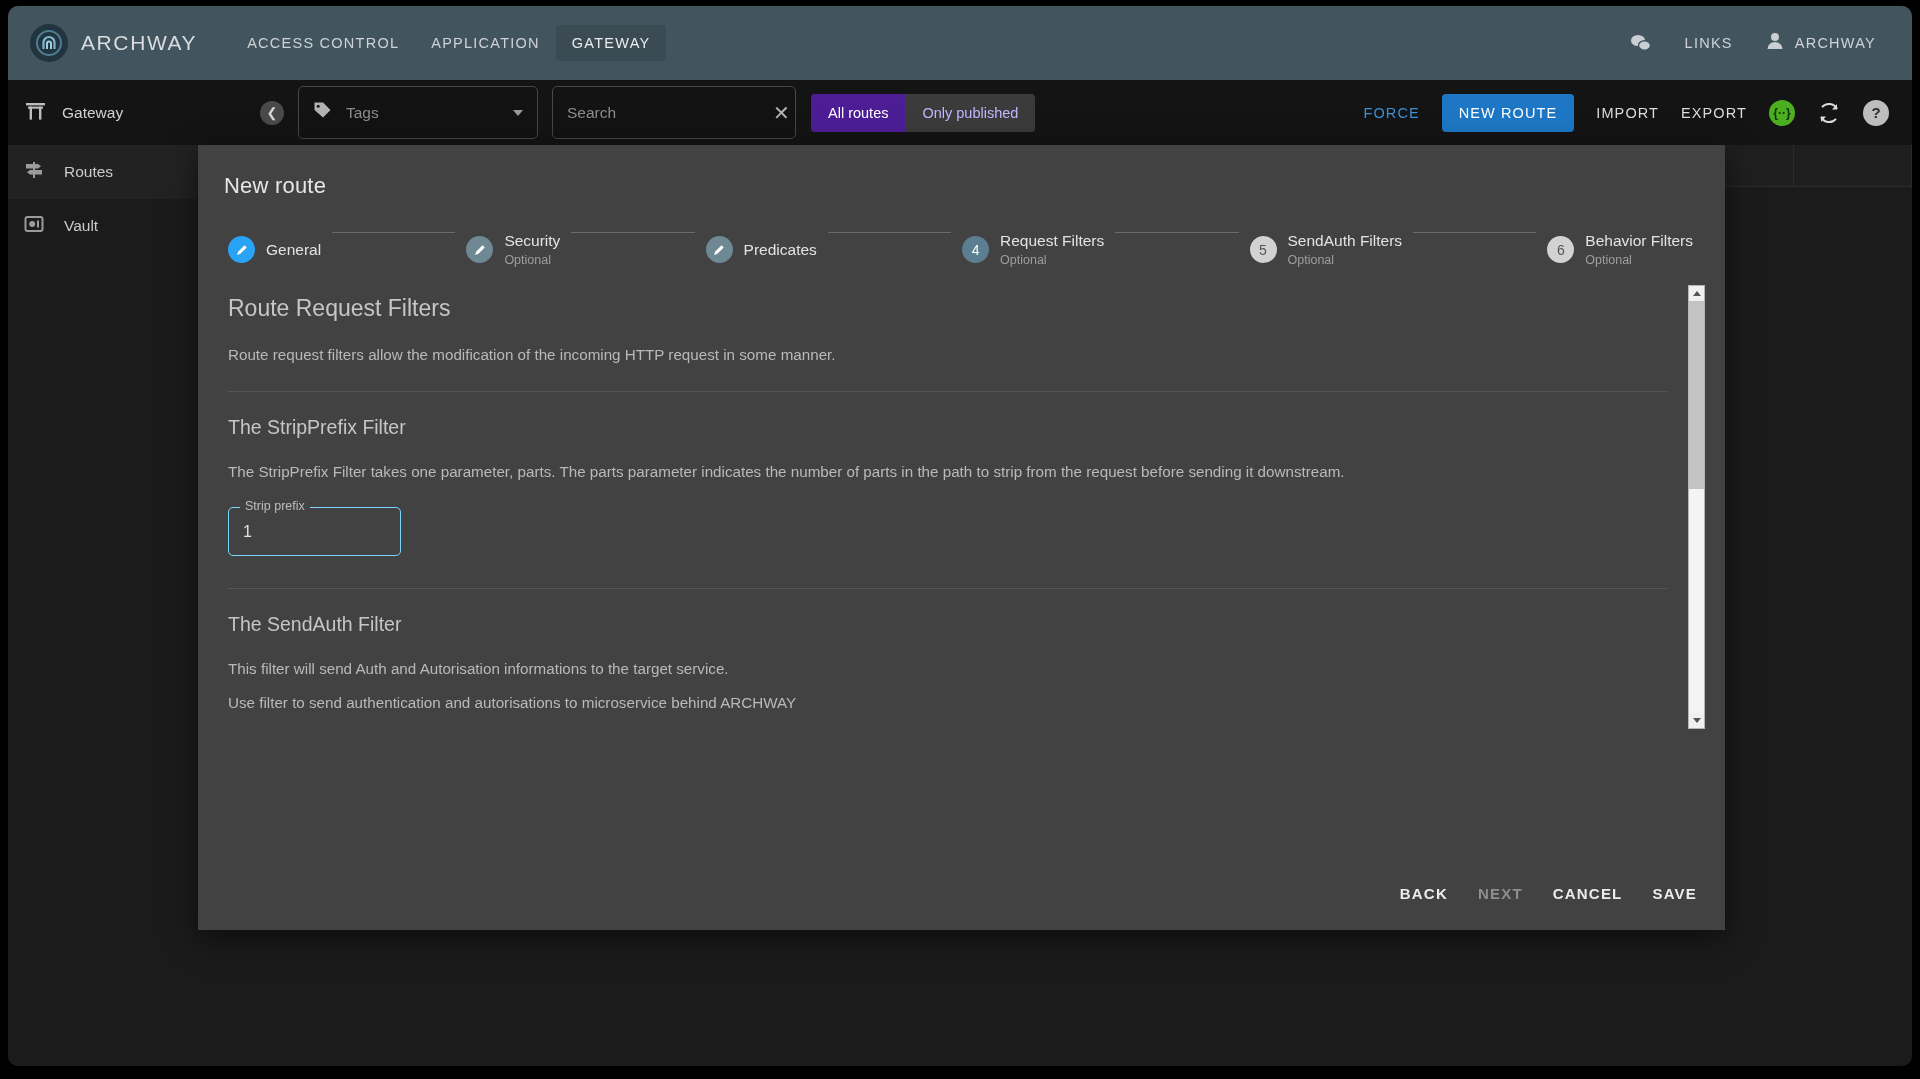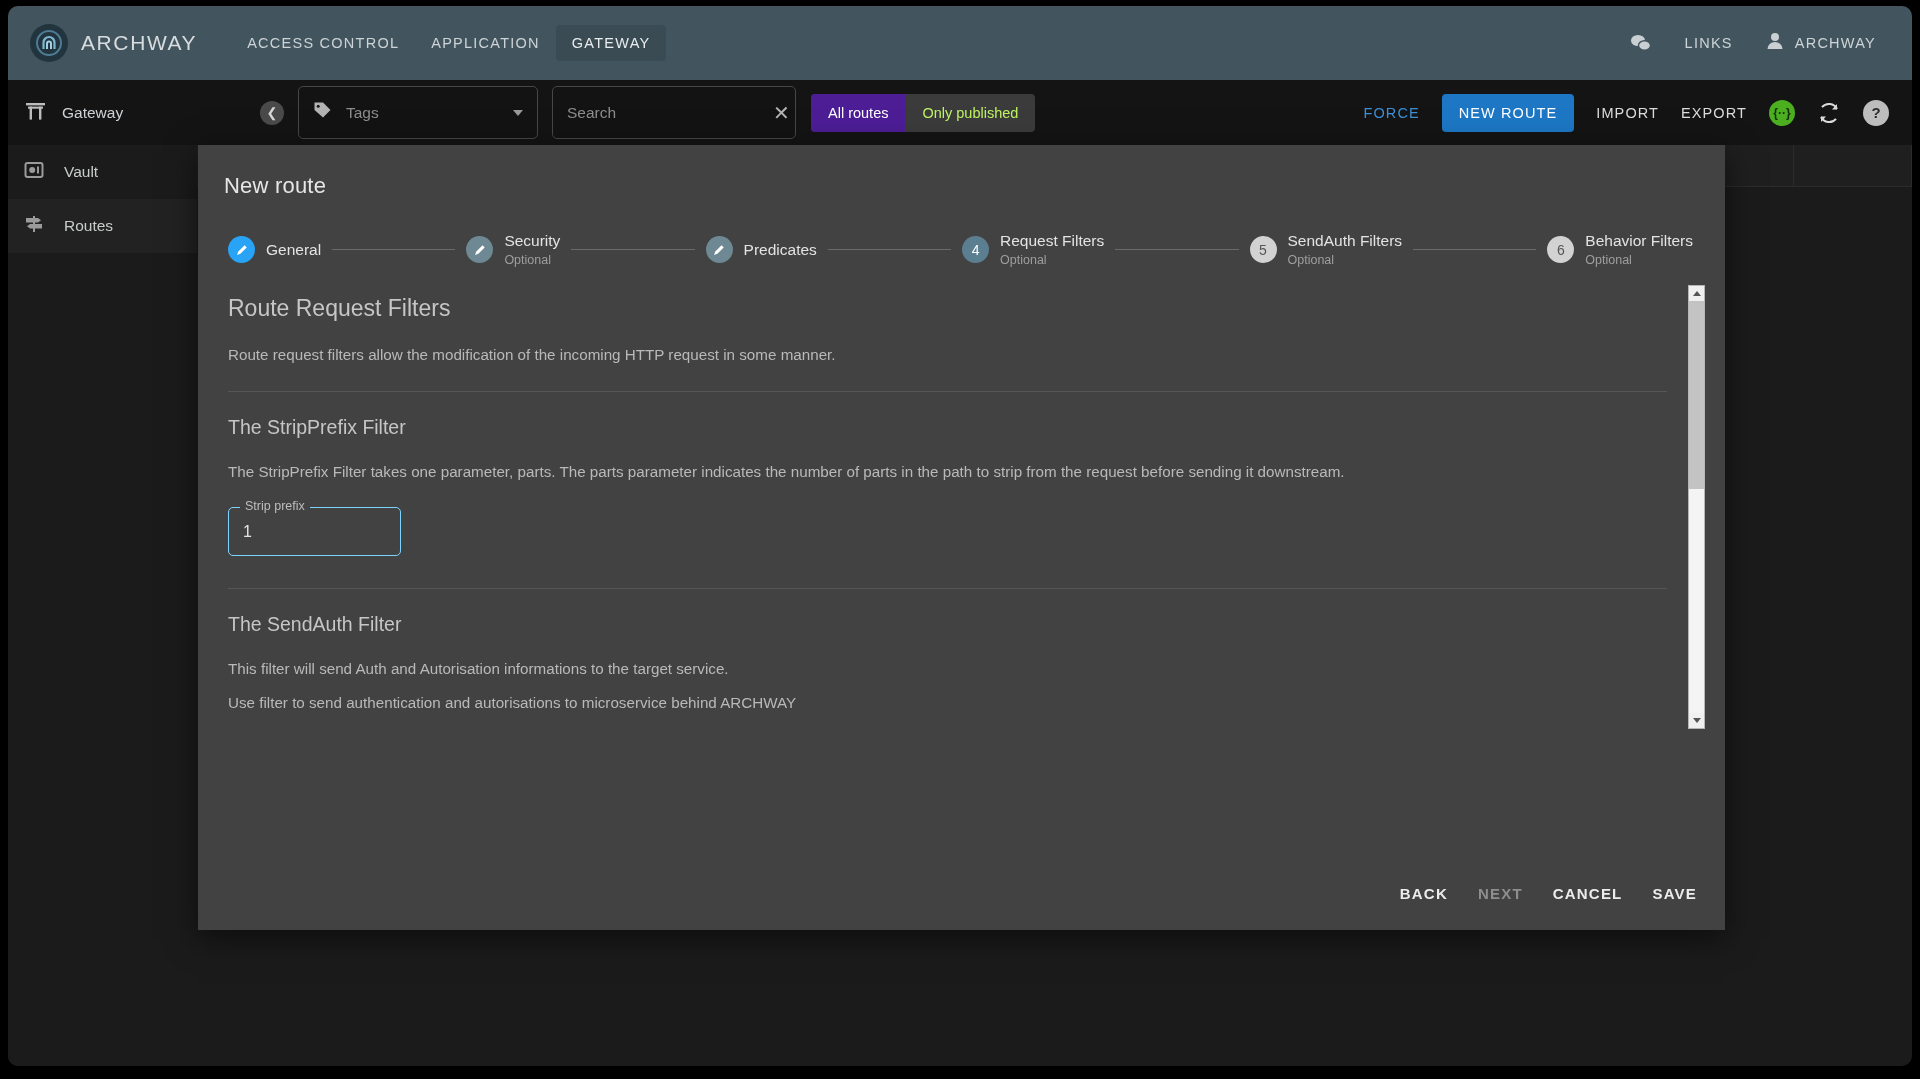--- a/index.html
+++ b/index.html
@@ -88,21 +88,21 @@
     color: #d5d5d5; font-size: 15.5px; font-family: inherit;
   }
   .search-box input::placeholder { color: #8d8d8d; }
   .clear-x { color: #b4b4b4; font-size: 20px; cursor: pointer; line-height: 1; padding-left: 6px; }
   .seg {
     display: flex; margin-left: 15px; border-radius: 4px; overflow: hidden;
     height: 38px; background: #3b3b3b;
   }
   .seg div {
     display: flex; align-items: center; padding: 0 17px;
-    color: #bef264; font-size: 14.5px; cursor: pointer;
+    color: #c4b5fd; font-size: 14.5px; cursor: pointer;
   }
   .seg div.on { background: #4c1d95; color: #fff; }
   .tb-right {
     margin-left: auto; display: flex; align-items: center; gap: 22px;
     padding-right: 23px;
   }
   .tb-link { font-size: 14.5px; letter-spacing: 1.1px; color: #dcdcdc; cursor: pointer; white-space: nowrap; }
   .tb-link.accent { color: #3d8fd6; }
   .btn-primary {
     background: #1d77c4; color: #fff; font-size: 14.5px; letter-spacing: 1.1px;
@@ -138,21 +138,21 @@
   .modal {
     position: absolute; left: 190px; top: 139px;
     width: 1527px; height: 785px;
     background: #424242;
     box-shadow: 0 8px 30px rgba(0,0,0,.55);
   }
   .modal-title { color: #e6e6e6; font-size: 22px; padding: 28px 0 0 26px; letter-spacing: .2px; }
 
   
   .stepper {
-    display: flex; align-items: center;
+    display: flex; 
     margin: 33px 32px 0 30px;
   }
   .step { display: flex; align-items: center; gap: 11px; flex: 0 0 auto; }
   .step-dot {
     width: 27px; height: 27px; border-radius: 50%;
     display: flex; align-items: center; justify-content: center;
     font-size: 14px; color: #fff; flex: 0 0 auto;
   }
   .step-dot.blue { background: #28a3f5; }
   .step-dot.teal { background: #6e8894; }
@@ -309,39 +309,39 @@
             <path d="M20 3 l0 5.4 l-5 0 z" fill="#dadada"></path>
             <path d="M4 21 l0 -5.4 l5 0 z" fill="#dadada"></path>
           </svg>
         </span>
         <span class="round-ic help">?</span>
       </div>
     </div>
 
     <div class="bg-table">
       <div class="bg-sidebar">
+        <div class="side-item sel">
+          <span>
+            <svg width="20" height="20" viewBox="0 0 20 20">
+              <rect x="9" y="2" width="2" height="16" fill="#9b9b9b"></rect>
+              <path d="M2 4 h12 l3 2.2 l-3 2.2 H2 z" fill="#9b9b9b"></path>
+              <path d="M18 10 H6 l-3 2.2 l3 2.2 h12 z" fill="#9b9b9b"></path>
+            </svg>
+          </span>
+          <span>Routes</span>
+        </div>
         <div class="side-item">
           <span>
             <svg width="20" height="20" viewBox="0 0 20 20">
               <rect x="1.5" y="3" width="17" height="14" rx="2" fill="none" stroke="#9b9b9b" stroke-width="2"></rect>
               <circle cx="8.2" cy="10" r="3" fill="#9b9b9b"></circle>
               <rect x="13" y="6.5" width="2" height="7" fill="#9b9b9b"></rect>
             </svg>
           </span>
           <span>Vault</span>
-        </div>
-        <div class="side-item sel">
-          <span>
-            <svg width="20" height="20" viewBox="0 0 20 20">
-              <rect x="9" y="2" width="2" height="16" fill="#9b9b9b"></rect>
-              <path d="M2 4 h12 l3 2.2 l-3 2.2 H2 z" fill="#9b9b9b"></path>
-              <path d="M18 10 H6 l-3 2.2 l3 2.2 h12 z" fill="#9b9b9b"></path>
-            </svg>
-          </span>
-          <span>Routes</span>
         </div>
       </div>
 
       <div class="bg-grid">
         <div class="col" style="width:110px"></div>
         <div class="col" style="width:190px"></div>
         <div class="col" style="width:130px"></div>
         <div class="col" style="width:250px"></div>
         <div class="col" style="width:600px"></div>
         <div class="col" style="width:250px"></div>

